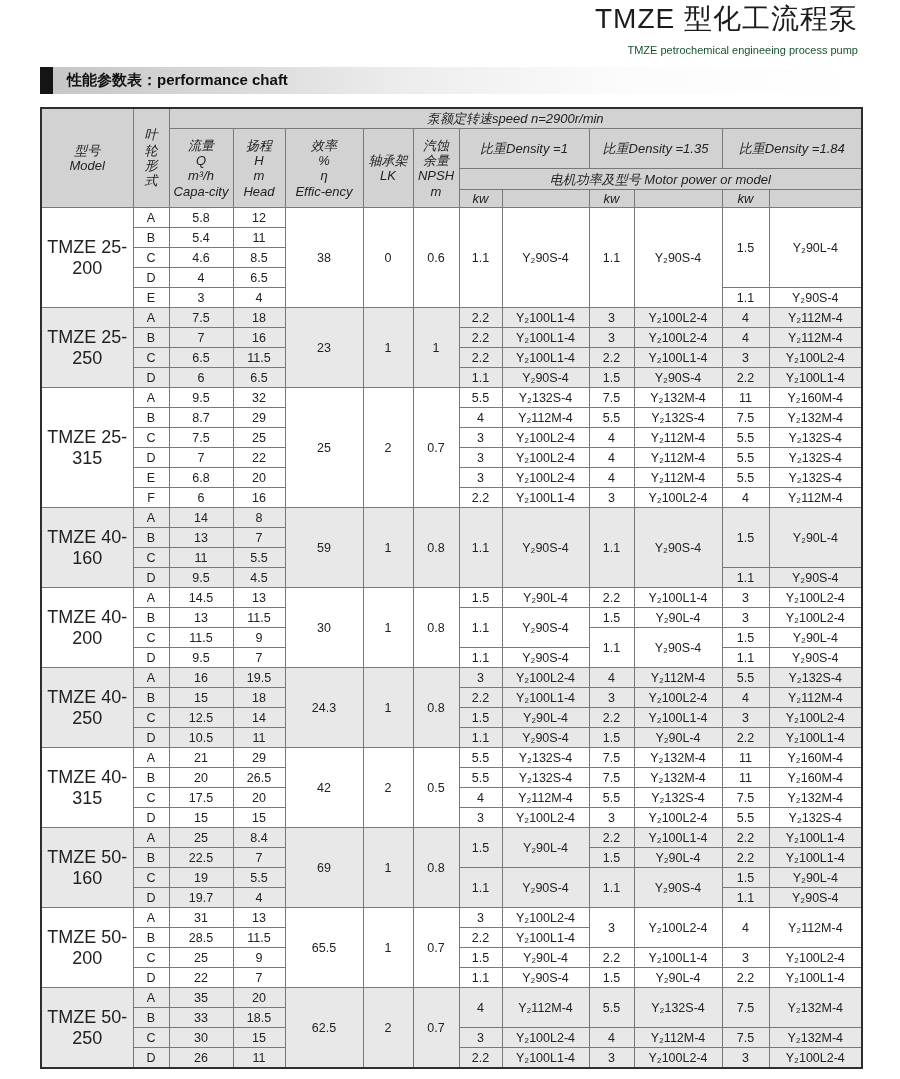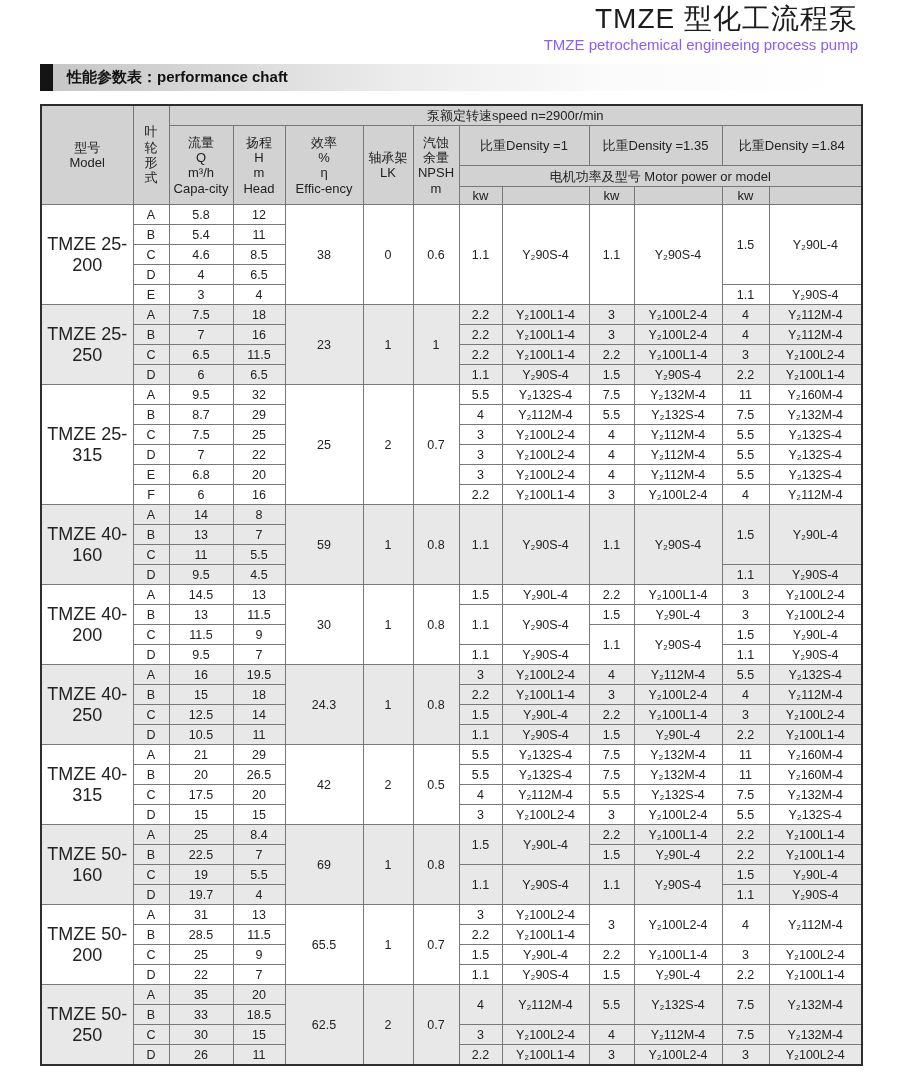--- a/index.html
+++ b/index.html
@@ -6,42 +6,42 @@
   html, body { margin: 0; padding: 0; background: #ffffff; }
   body {
     width: 900px; height: 1079px;
     font-family: "Liberation Sans", "DejaVu Sans", sans-serif;
     color: #222; position: relative; overflow: hidden;
   }
   .page { padding: 4px 42px 0 40px; }
 
   .title-block { text-align: right; }
   .title-cn { font-size: 28px; font-weight: normal; color: #1c1c1c; letter-spacing: 1px; line-height: 1.1; }
-  .title-en { font-size: 15px; color: #8b5cf6; margin-top: 1px; }
+  .title-en { font-size: 11px; color: #14532d; margin-top: 9px; }
 
   .section-bar {
     margin-top: 11px; height: 27px; display: flex; align-items: center;
     background: linear-gradient(to right, #c5c5c5, #ededed 45%, #fbfbfb 70%, #ffffff);
     text-align: center;
   }
   .black-chip { width: 13px; height: 27px; background: #141414; margin-right: 14px; flex: 0 0 auto; }
   .section-label { font-size: 15px; font-weight: bold; color: #111; }
 
   table.perf {
     border-collapse: collapse; table-layout: fixed;
     width: 821px; margin-top: 13px;
     border: 2px solid #2e2e2e;
   }
   .perf th, .perf td {
     border: 1px solid #787878;
     text-align: center; vertical-align: middle;
     font-weight: normal; font-size: 12.5px; color: #222;
     padding: 0 1px; overflow: hidden;
   }
-  .perf thead th { background: #d2d2d2; font-size: 13px; line-height: 1.18; }
+  .perf thead th { background: #d2d2d2; font-size: 13px; line-height: 1.18; font-style: italic; }
   .pre { white-space: pre-line; }
   tr.hr1 { height: 21px; }
   tr.hr2 { height: 40px; margin-left: 17px; }
   tr.hr3 { height: 21px; }
   tr.hr4 { height: 18px; }
   .perf tbody tr { height: 20px; background: #ffffff; }
   .perf tbody tr.shade td { background: #e8e8e8; }
   .perf tbody tr.sec-start td { border-top: 1px solid #4a4a4a; }
   td.model-cell { font-size: 18px; }
   td.imp-cell { font-size: 12.5px; }

